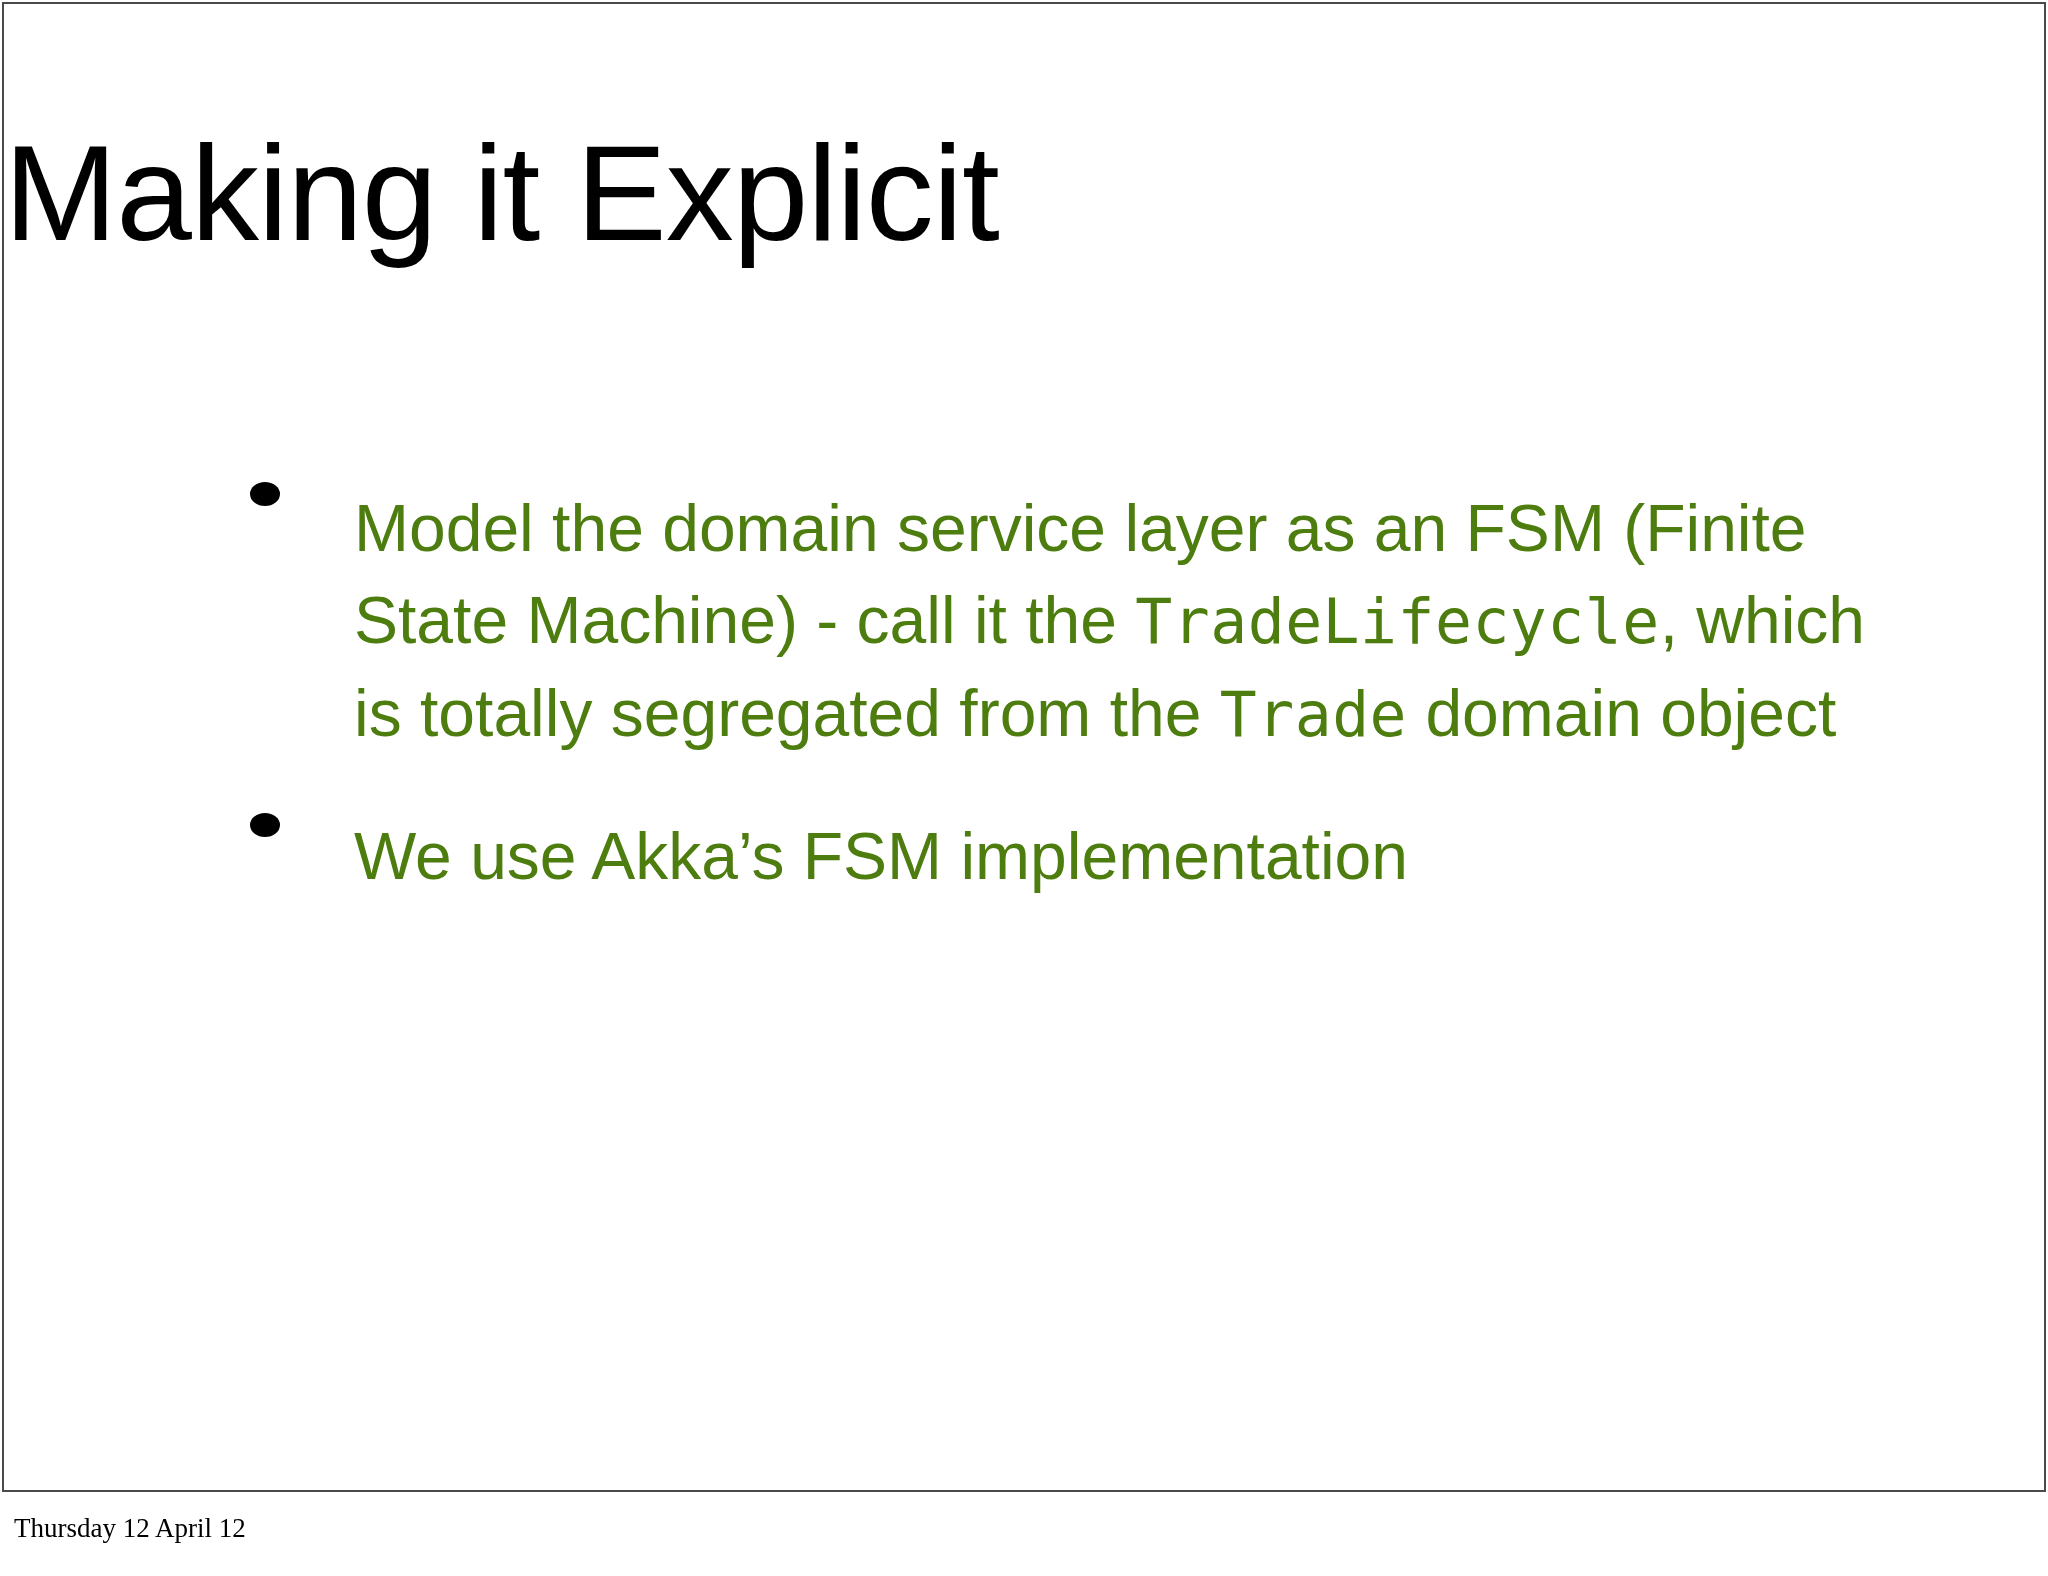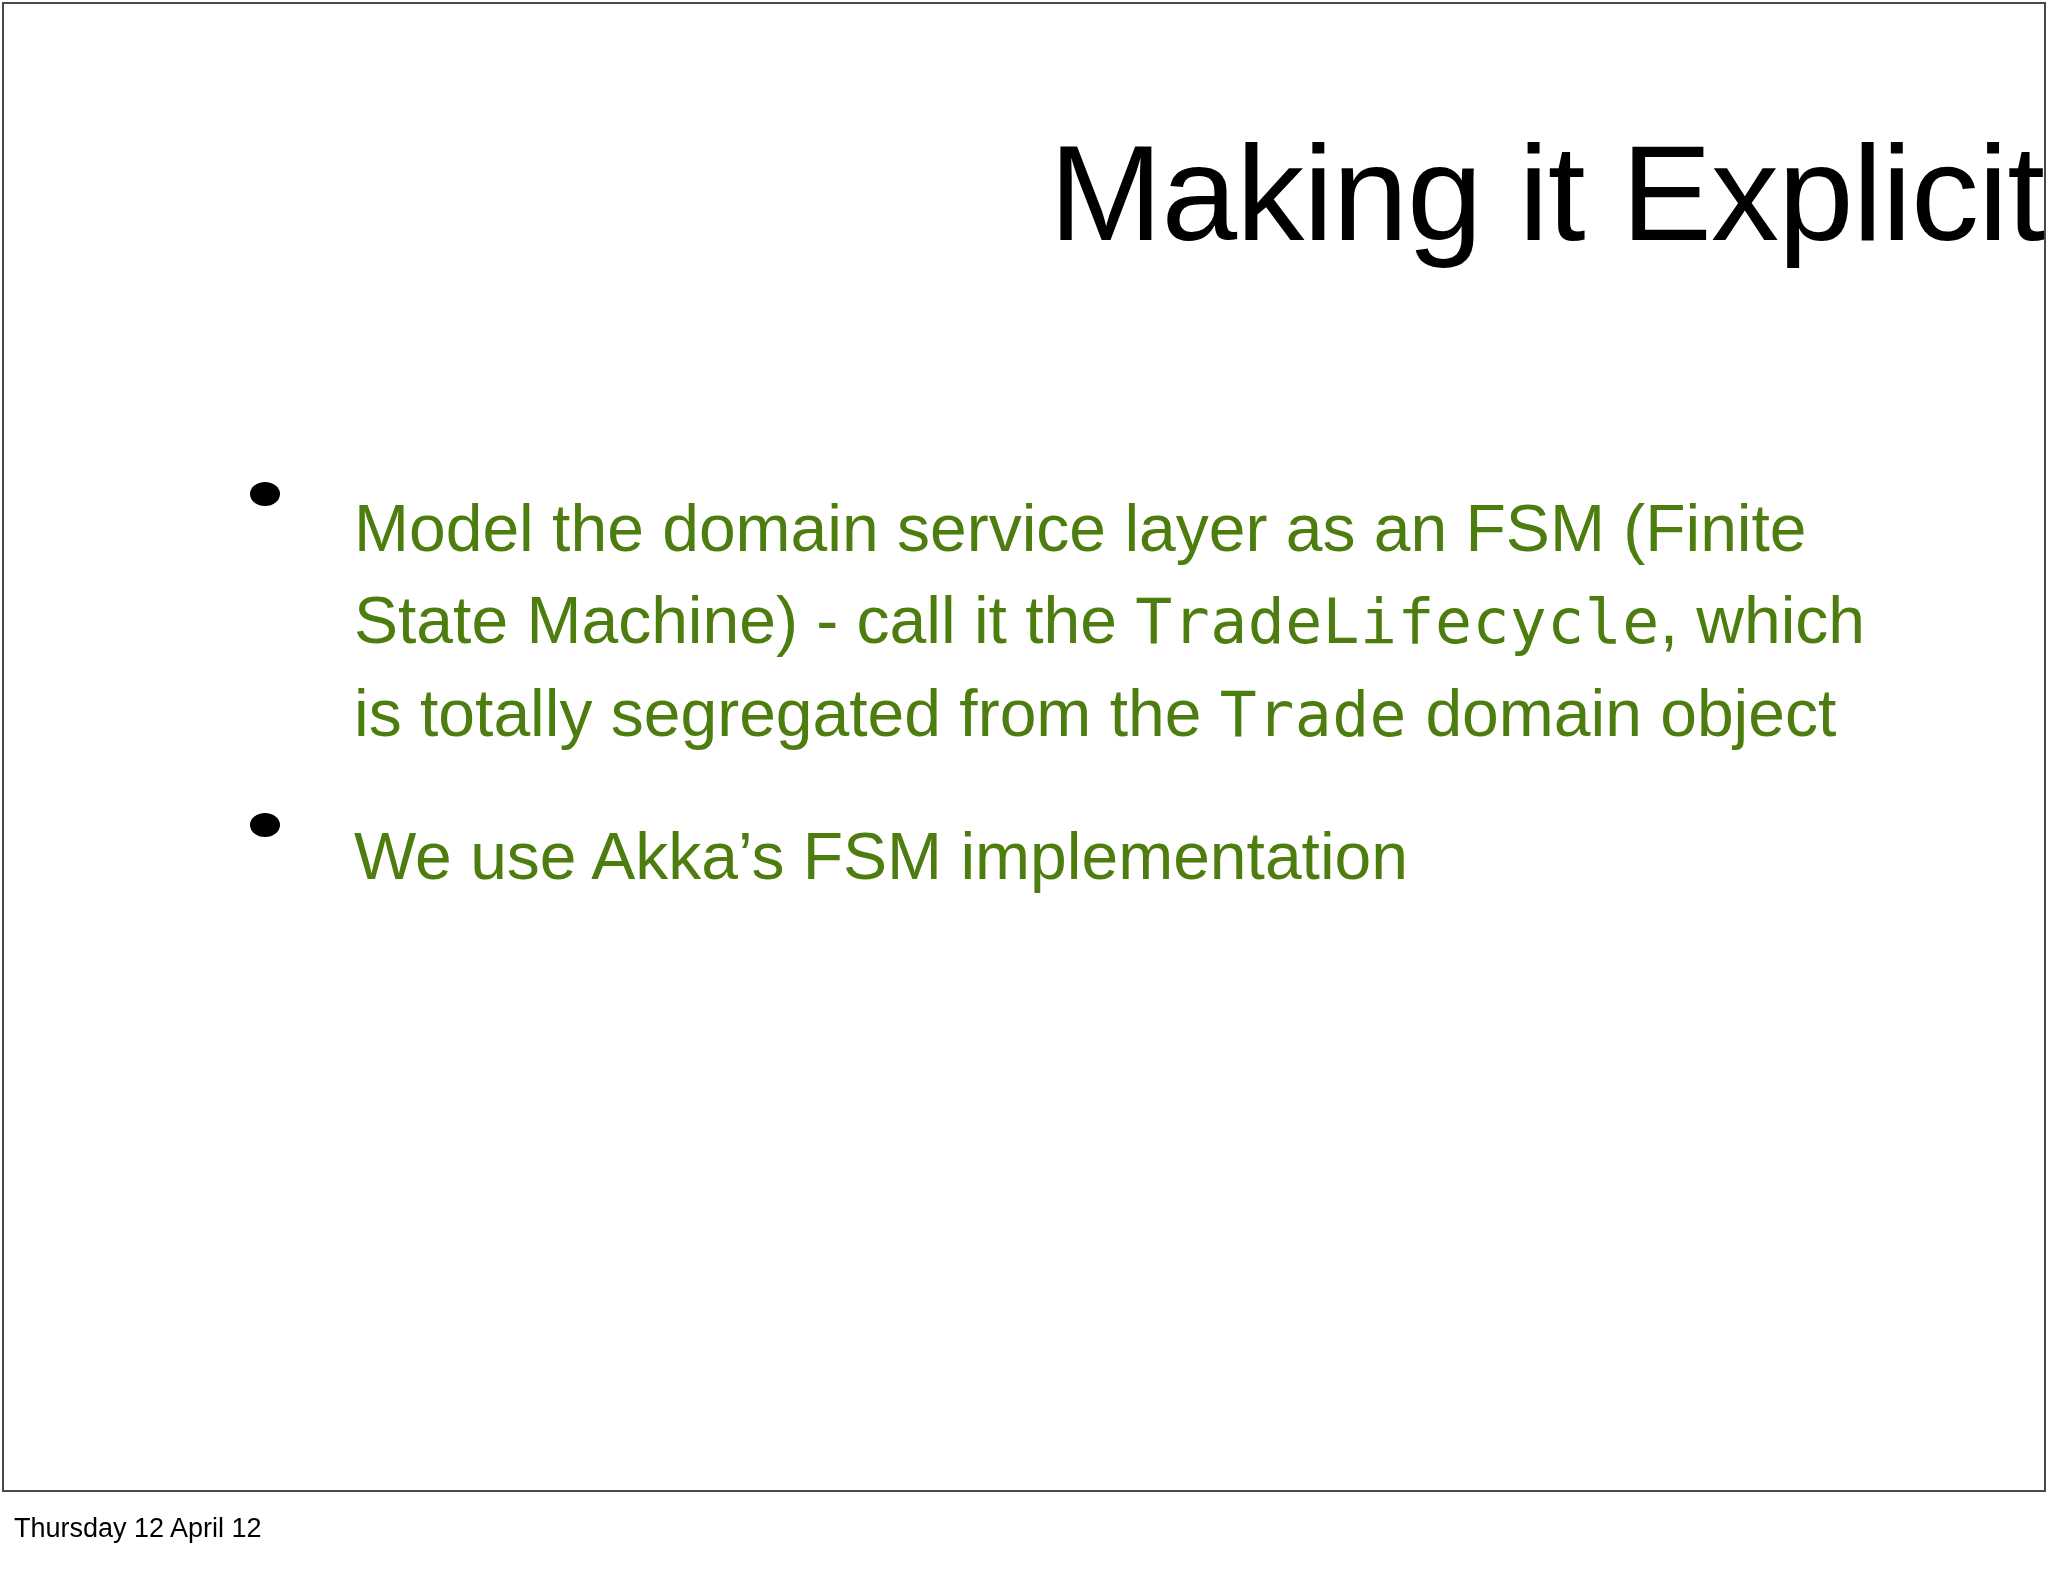--- a/index.html
+++ b/index.html
@@ -36,21 +36,21 @@
     box-sizing: border-box;
     overflow: hidden;
   }
 
   
   .slide-title {
     position: absolute;
     left: 0;
     top: 118px;
     width: 100%;
-    text-align: right;
+    text-align: left;
     font-family: "Liberation Sans", sans-serif;
     font-size: 136px;
     line-height: 1.05;
     font-weight: 400;
     letter-spacing: -1px;
     color: #000000;
     white-space: nowrap;
   }
 
   
@@ -110,21 +110,21 @@
     top: 1496px;
     width: 100%;
     height: 80px;
     background: #ffffff;
   }
 
   .footer-date {
     position: absolute;
     left: 14px;
     top: 16px;
-    font-family: Liberation Sans, sans-serif;
+    font-family: Liberation Serif, serif;
     font-size: 27px;
     line-height: 1.2;
     font-weight: 400;
     color: #000000;
     white-space: nowrap;
   }
 </style>
 </head>
 <body>
 

